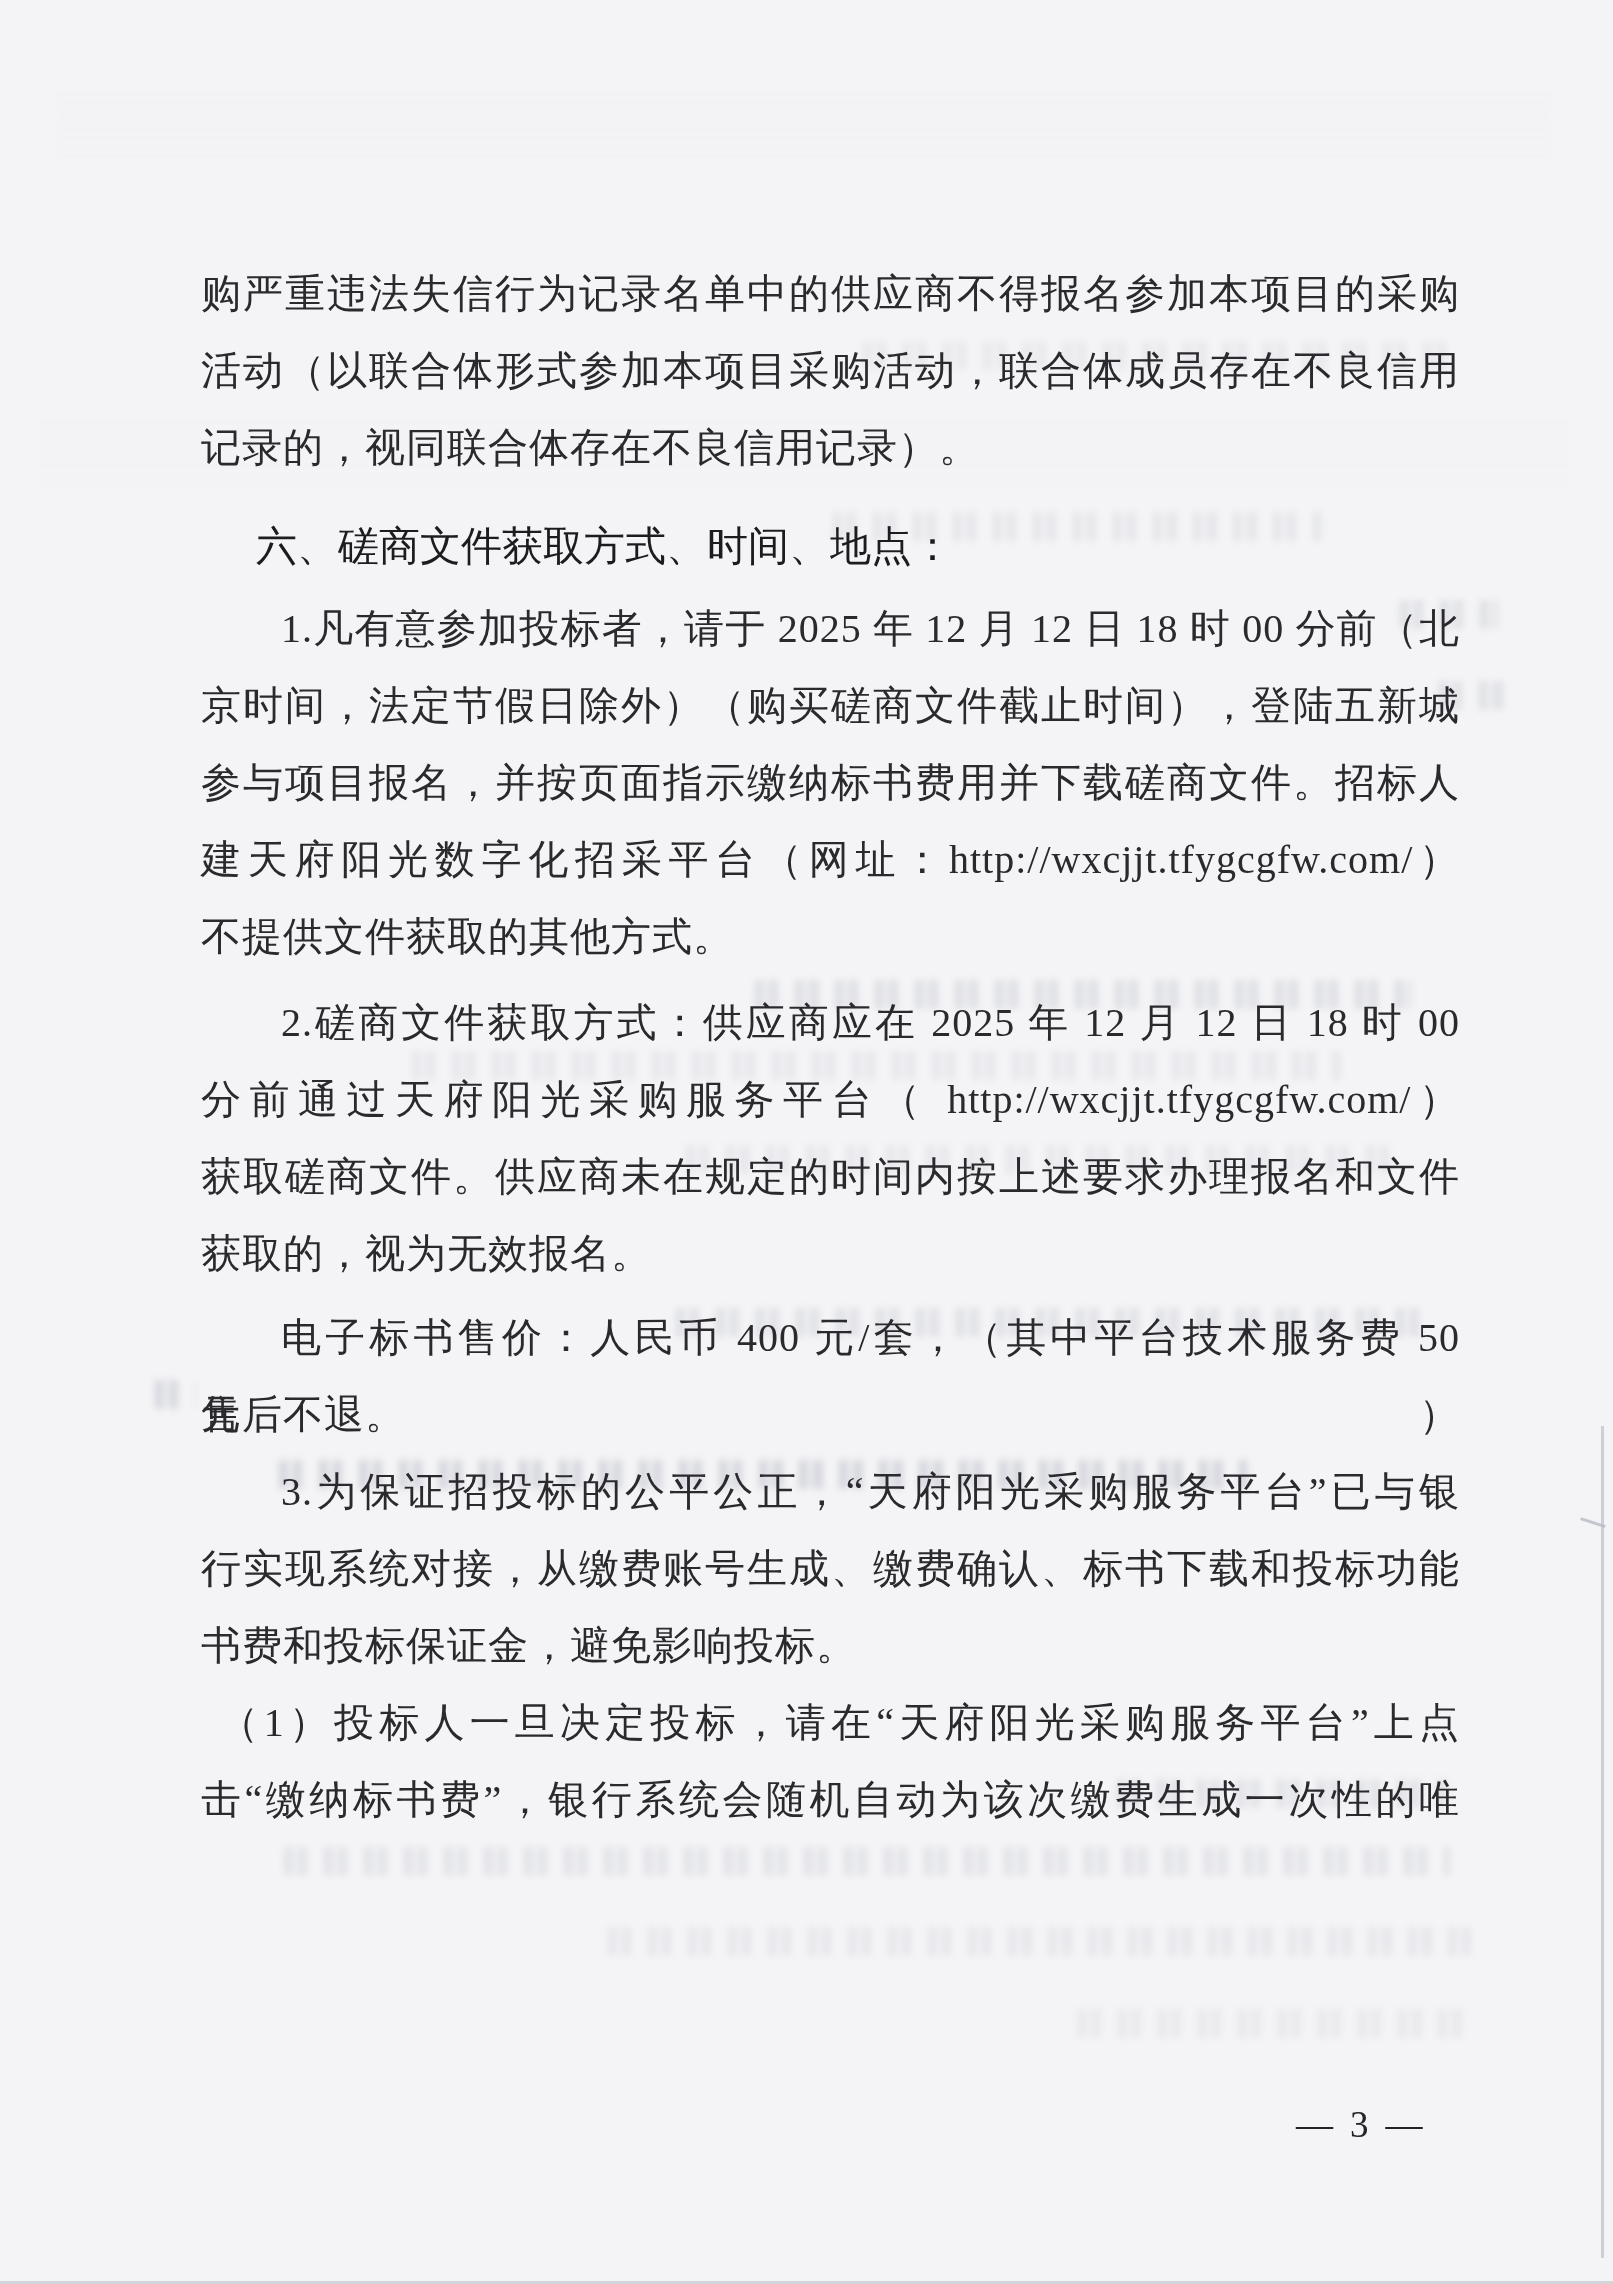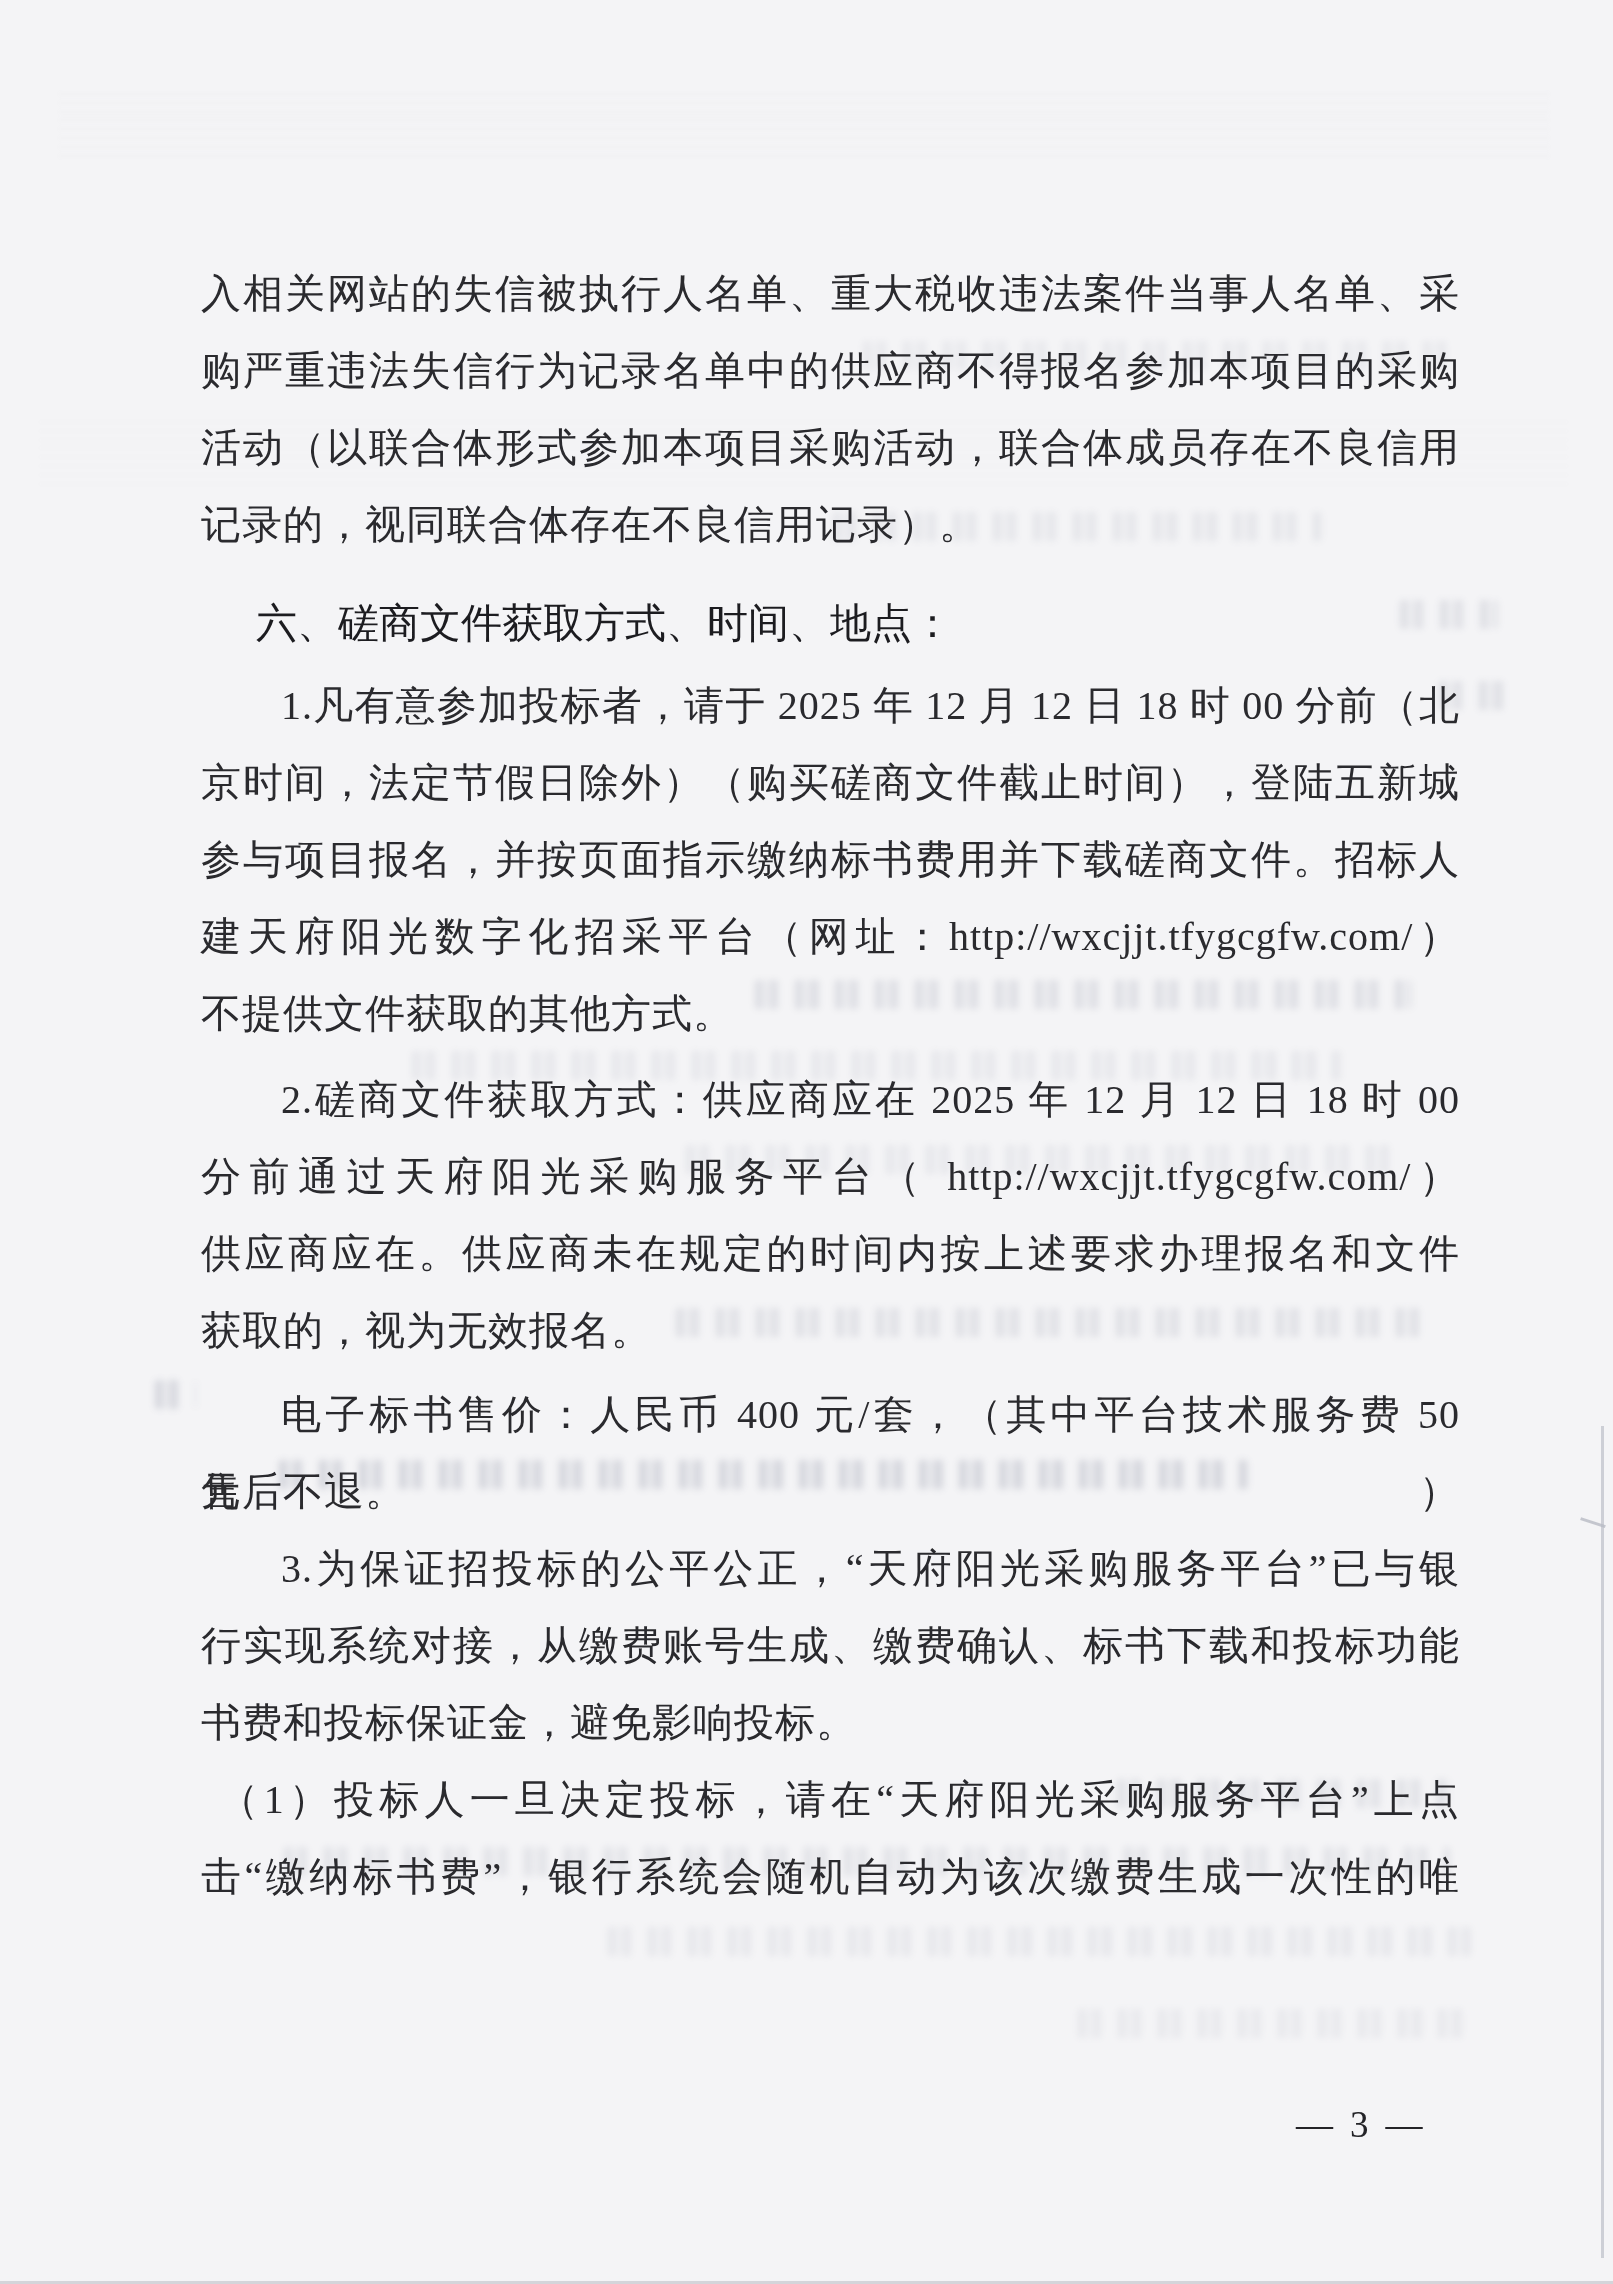--- a/index.html
+++ b/index.html
@@ -123,40 +123,39 @@
 <div class="ghost" style="top:1380px; left:155px;  width:41px;   opacity:0.40;"></div>
 <div class="ghost" style="top:1460px; left:279px;  width:970px;  opacity:0.42;"></div>
 <div class="ghost" style="top:1779px; left:1117px; width:333px;  opacity:0.26;"></div>
 <div class="ghost" style="top:1847px; left:284px;  width:1166px; opacity:0.24;"></div>
 <div class="ghost" style="top:1927px; left:608px;  width:863px;  opacity:0.18;"></div>
 <div class="ghost" style="top:2009px; left:1078px; width:392px;  opacity:0.16;"></div>
 
 <div class="text-block">
 
   <div class="para">
-    <div class="line just">入相关网站的失信被执行人名单、重大税收违法案件当事人名单、采</div>
     <div class="line just">购严重违法失信行为记录名单中的供应商不得报名参加本项目的采购</div>
     <div class="line just">活动（以联合体形式参加本项目采购活动，联合体成员存在不良信用</div>
     <div class="line">记录的，视同联合体存在不良信用记录）。</div>
   </div>
 
   <div class="heading">六、磋商文件获取方式、时间、地点：</div>
 
   <div class="para mt-item1">
     <div class="line just ind-item">1.凡有意参加投标者，请于 2025 年 12 月 12 日 18 时 00 分前（北</div>
     <div class="line just">京时间，法定节假日除外）（购买磋商文件截止时间），登陆五新城</div>
     <div class="line just">参与项目报名，并按页面指示缴纳标书费用并下载磋商文件。招标人</div>
     <div class="line just">建天府阳光数字化招采平台（网址：http://wxcjjt.tfygcgfw.com/）</div>
     <div class="line">不提供文件获取的其他方式。</div>
   </div>
 
   <div class="para mt-item2">
     <div class="line just ind-item">2.磋商文件获取方式：供应商应在 2025 年 12 月 12 日 18 时 00</div>
     <div class="line just">分前通过天府阳光采购服务平台（ http://wxcjjt.tfygcgfw.com/）</div>
-    <div class="line just">供应商应在。供应商未在规定的时间内按上述要求办理报名和文件</div>
+    <div class="line just">获取磋商文件。供应商未在规定的时间内按上述要求办理报名和文件</div>
     <div class="line">获取的，视为无效报名。</div>
   </div>
 
   <div class="para mt-price">
     <div class="line just ind-item">电子标书售价：人民币 400 元/套，（其中平台技术服务费 50 元）</div>
     <div class="line">售后不退。</div>
   </div>
 
   <div class="para">
     <div class="line just ind-item">3.为保证招投标的公平公正，“天府阳光采购服务平台”已与银</div>

